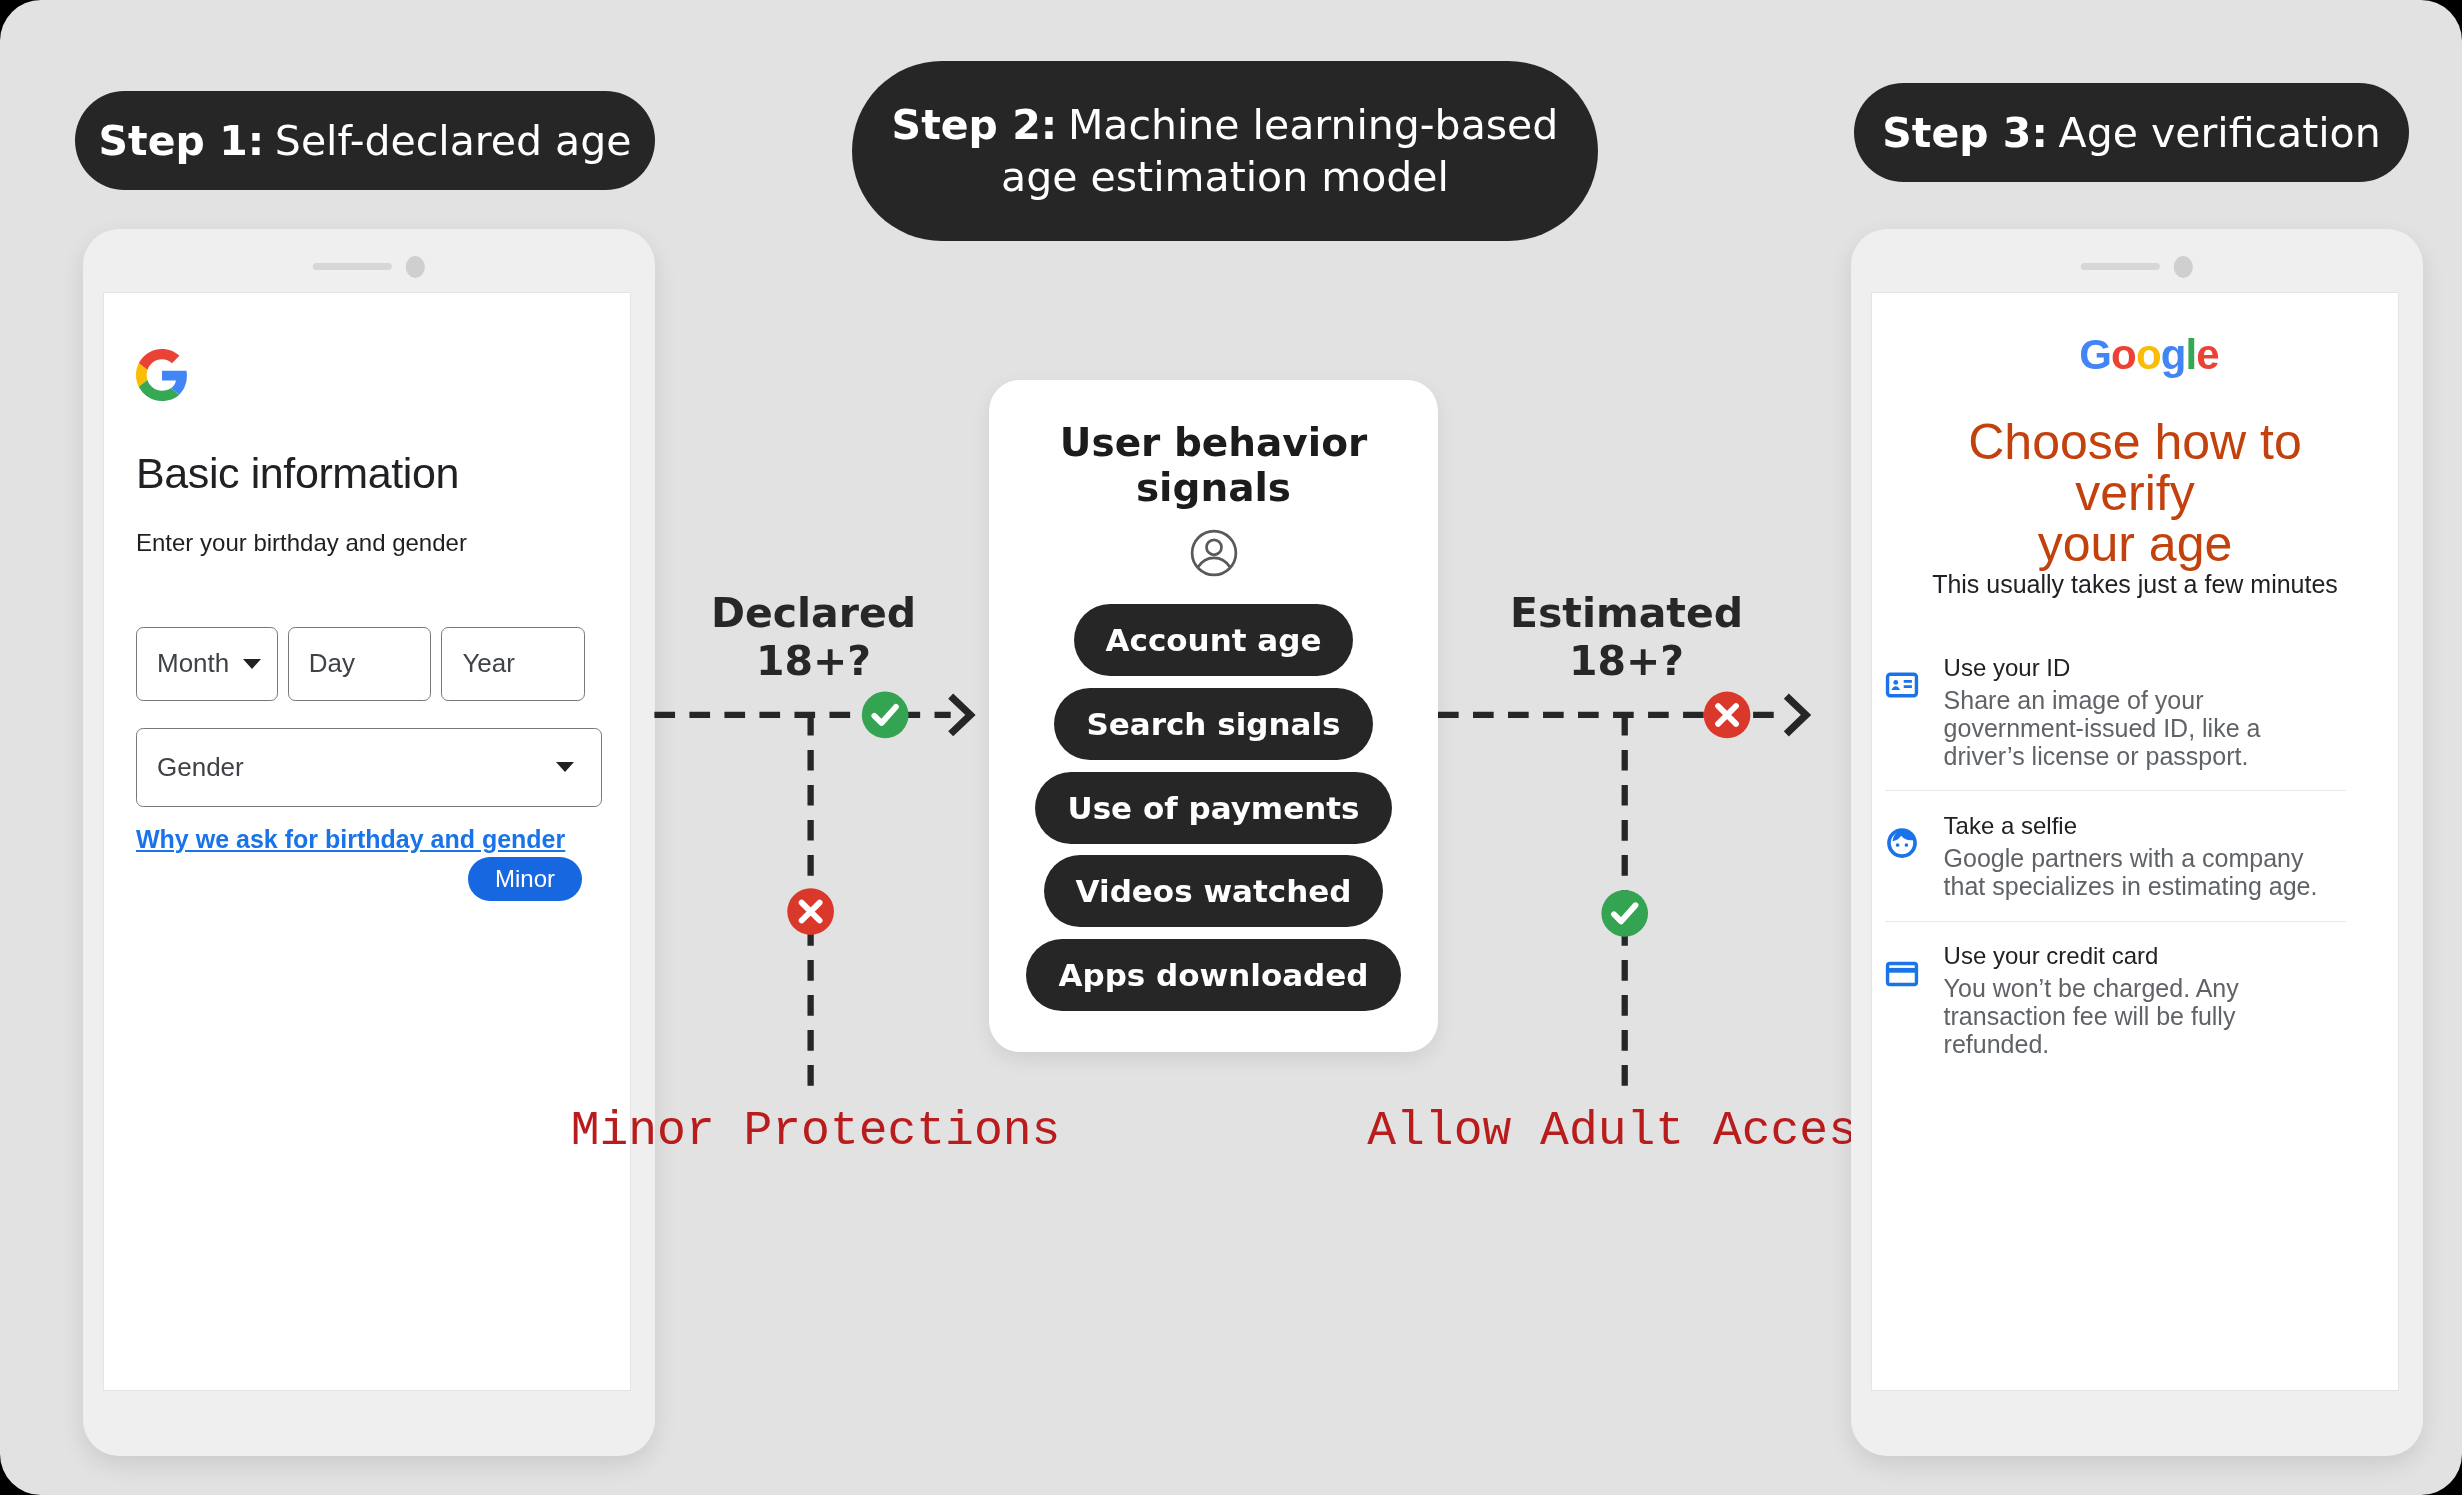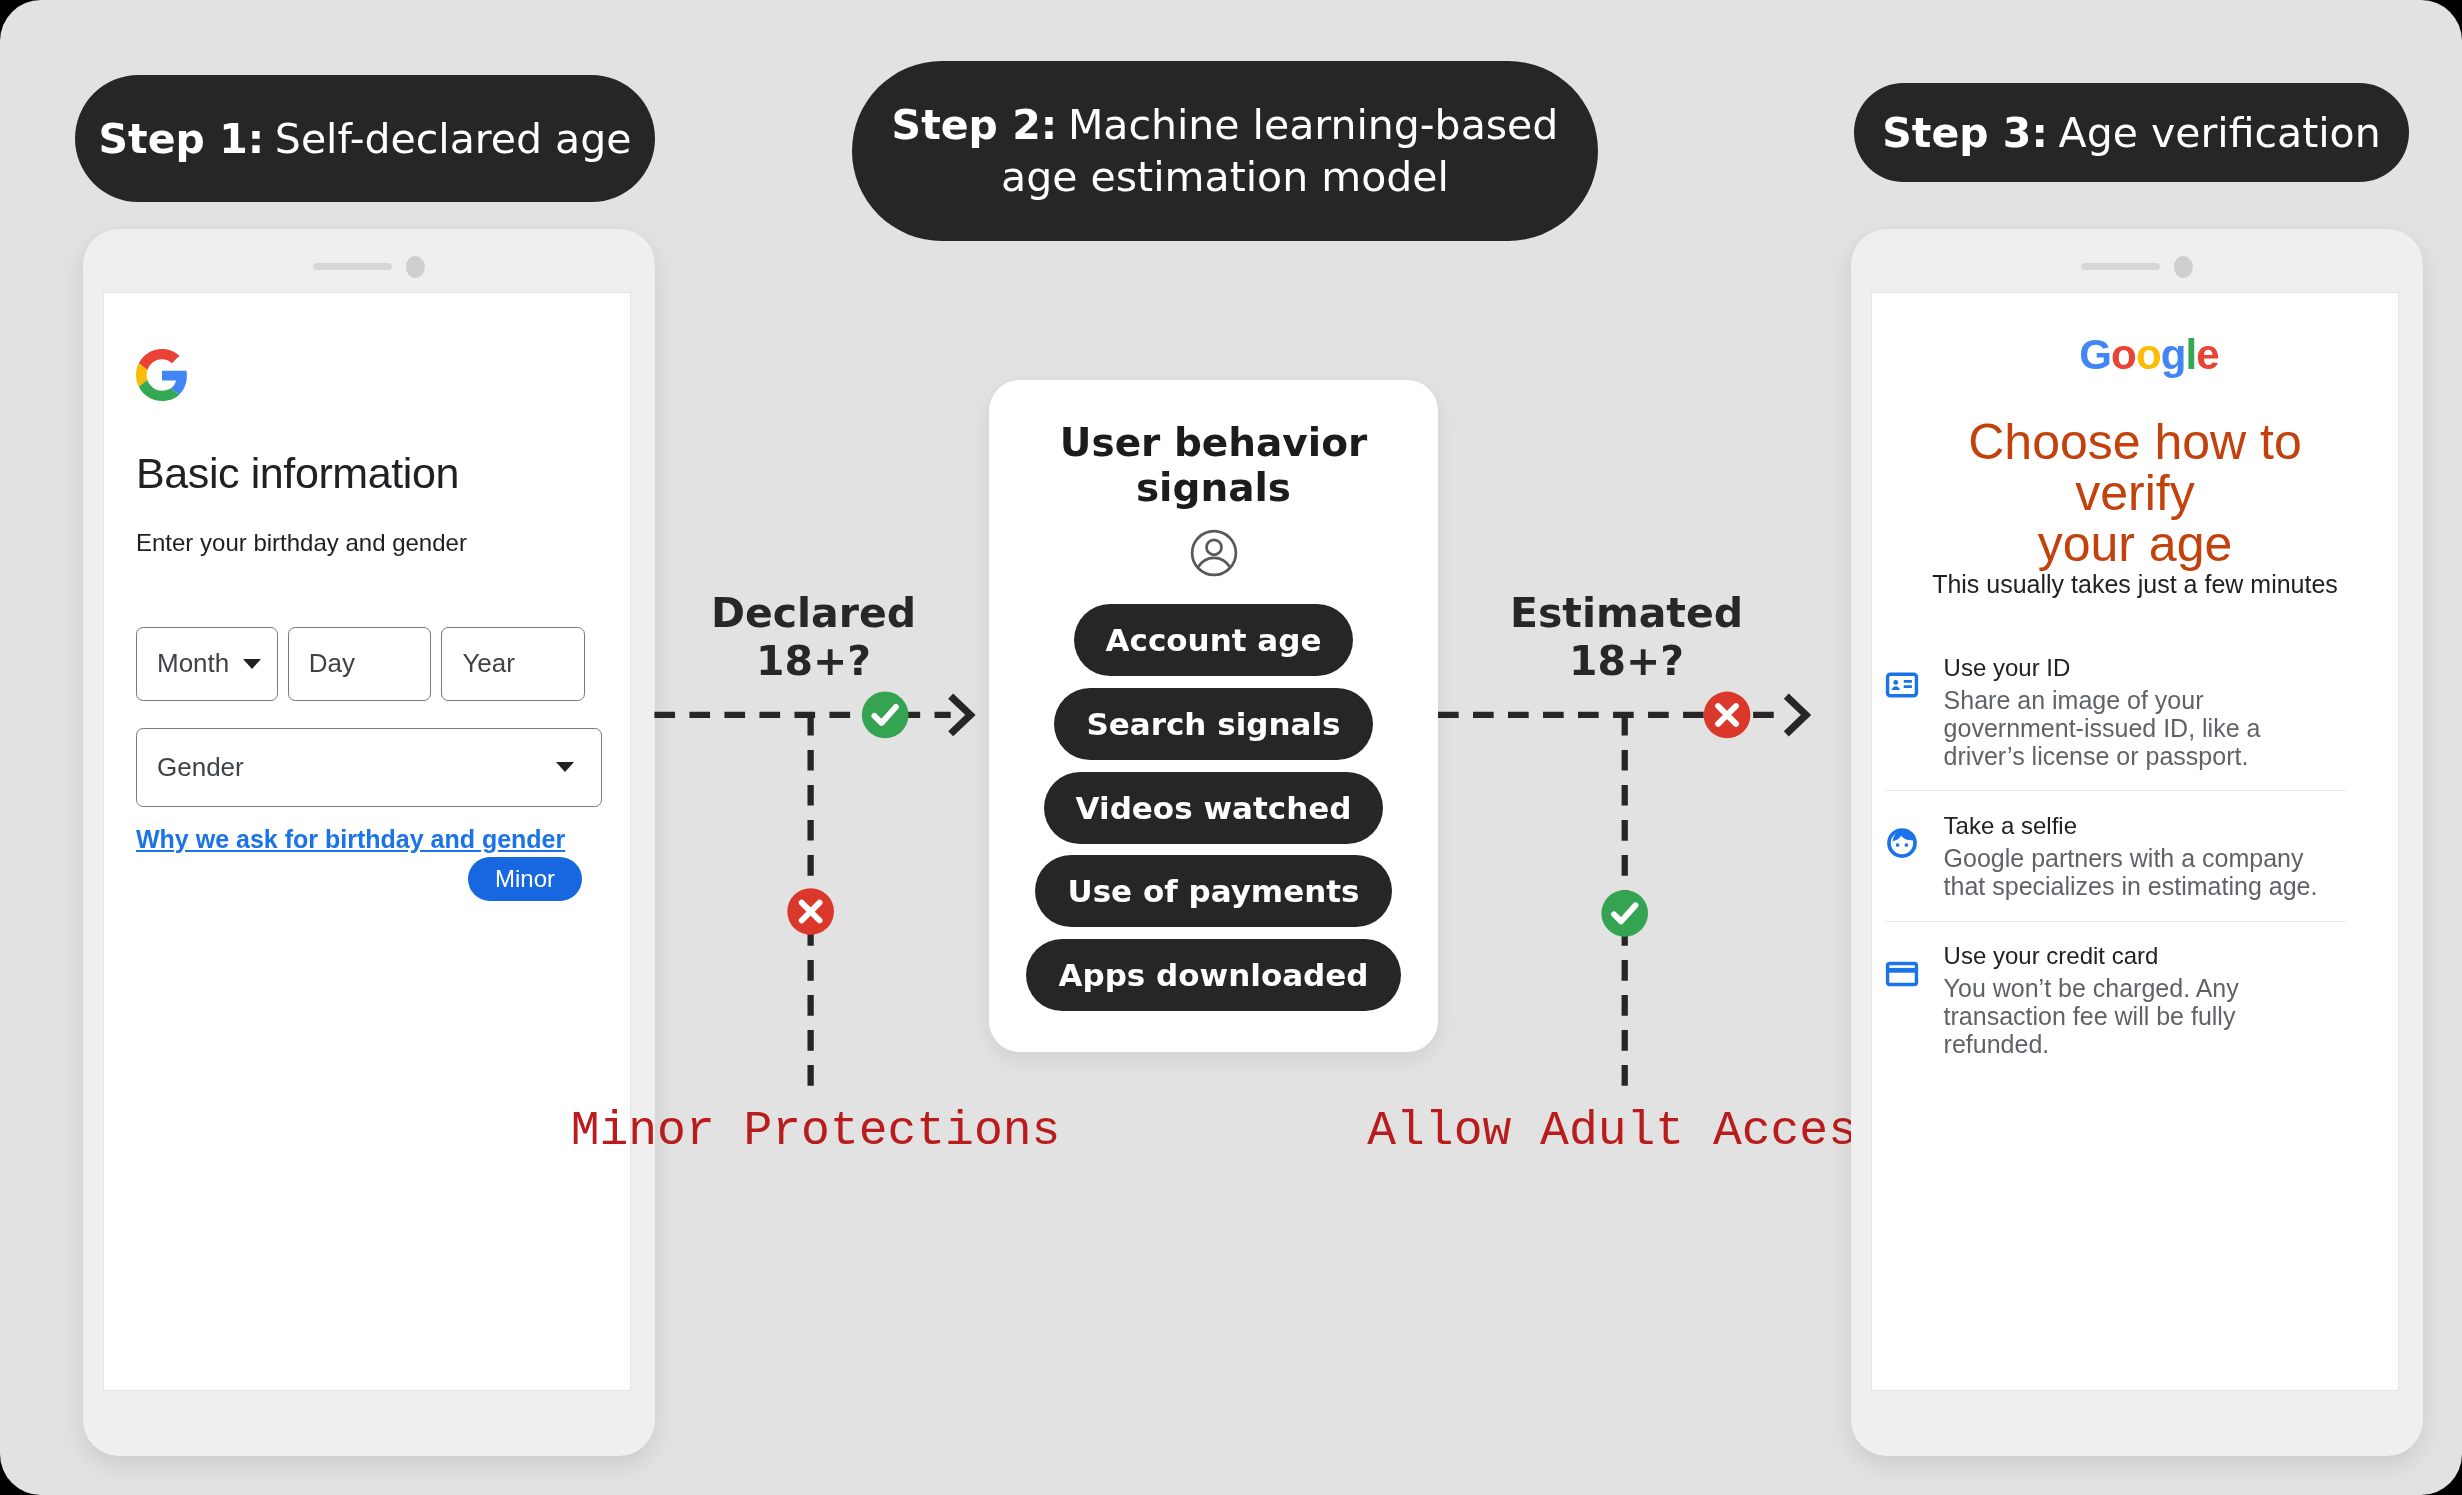--- a/index.html
+++ b/index.html
@@ -4,21 +4,21 @@
 <style>
   html,body{margin:0;padding:0;background:#000;}
   body{font-family:"Liberation Sans", sans-serif;}
   .canvas{position:relative;width:2462px;height:1495px;background:#e2e2e2;border-radius:41px;overflow:hidden;}
 
   
   .step-pill{position:absolute;background:#262626;color:#fff;border-radius:99px;
     display:flex;flex-direction:column;align-items:center;justify-content:center;
     font-family:"DejaVu Sans", sans-serif;font-size:41px;line-height:52px;white-space:nowrap;}
   .step-pill b{font-weight:700;margin-right:10.8px;}
-  #step1{left:75px;top:75px;width:580px;height:127px;}
+  #step1{left:75px;top:91px;width:580px;height:99px;}
   #step2{left:852px;top:61px;width:746px;height:180px;}
   #step3{left:1854px;top:83px;width:555px;height:99px;}
   .pill-line{display:flex;align-items:baseline;}
 
   
   .phone{position:absolute;top:229px;width:572px;height:1227px;background:#efeff0;border-radius:36px;
     box-shadow:0 9px 23.4px rgba(0,0,0,.10);}
   #phone-left{left:83px;}
   #phone-right{left:1851px;}
   .notch{position:absolute;top:27px;left:50%;transform:translateX(-50%);display:flex;align-items:center;gap:14.4px;}
@@ -151,22 +151,22 @@
     <div class="person-wrap">
       <svg width="50" height="50" viewBox="0 0 48 48" fill="none" stroke="#595959" stroke-width="2.6">
         <circle cx="24" cy="24" r="21"></circle>
         <circle cx="24" cy="18.5" r="7.2"></circle>
         <path d="M8.8 37.5c3.6-5.8 9-8.8 15.2-8.8s11.6 3 15.2 8.8"></path>
       </svg>
     </div>
     <div class="signal-list">
       <div class="signal-pill">Account age</div>
       <div class="signal-pill">Search signals</div>
+      <div class="signal-pill">Use of payments</div>
       <div class="signal-pill">Videos watched</div>
-      <div class="signal-pill">Use of payments</div>
       <div class="signal-pill">Apps downloaded</div>
     </div>
   </div>
 
   <div class="conn-label" id="label-declared">
     <div>Declared</div>
     <div>18+?</div>
   </div>
   <svg class="conn-svg" style="left:654px;top:679px;" width="333" height="422" viewBox="0 0 370 470">
     <path d="M0 40 H330" stroke="#262626" stroke-width="7" stroke-dasharray="23 16" fill="none"></path>

